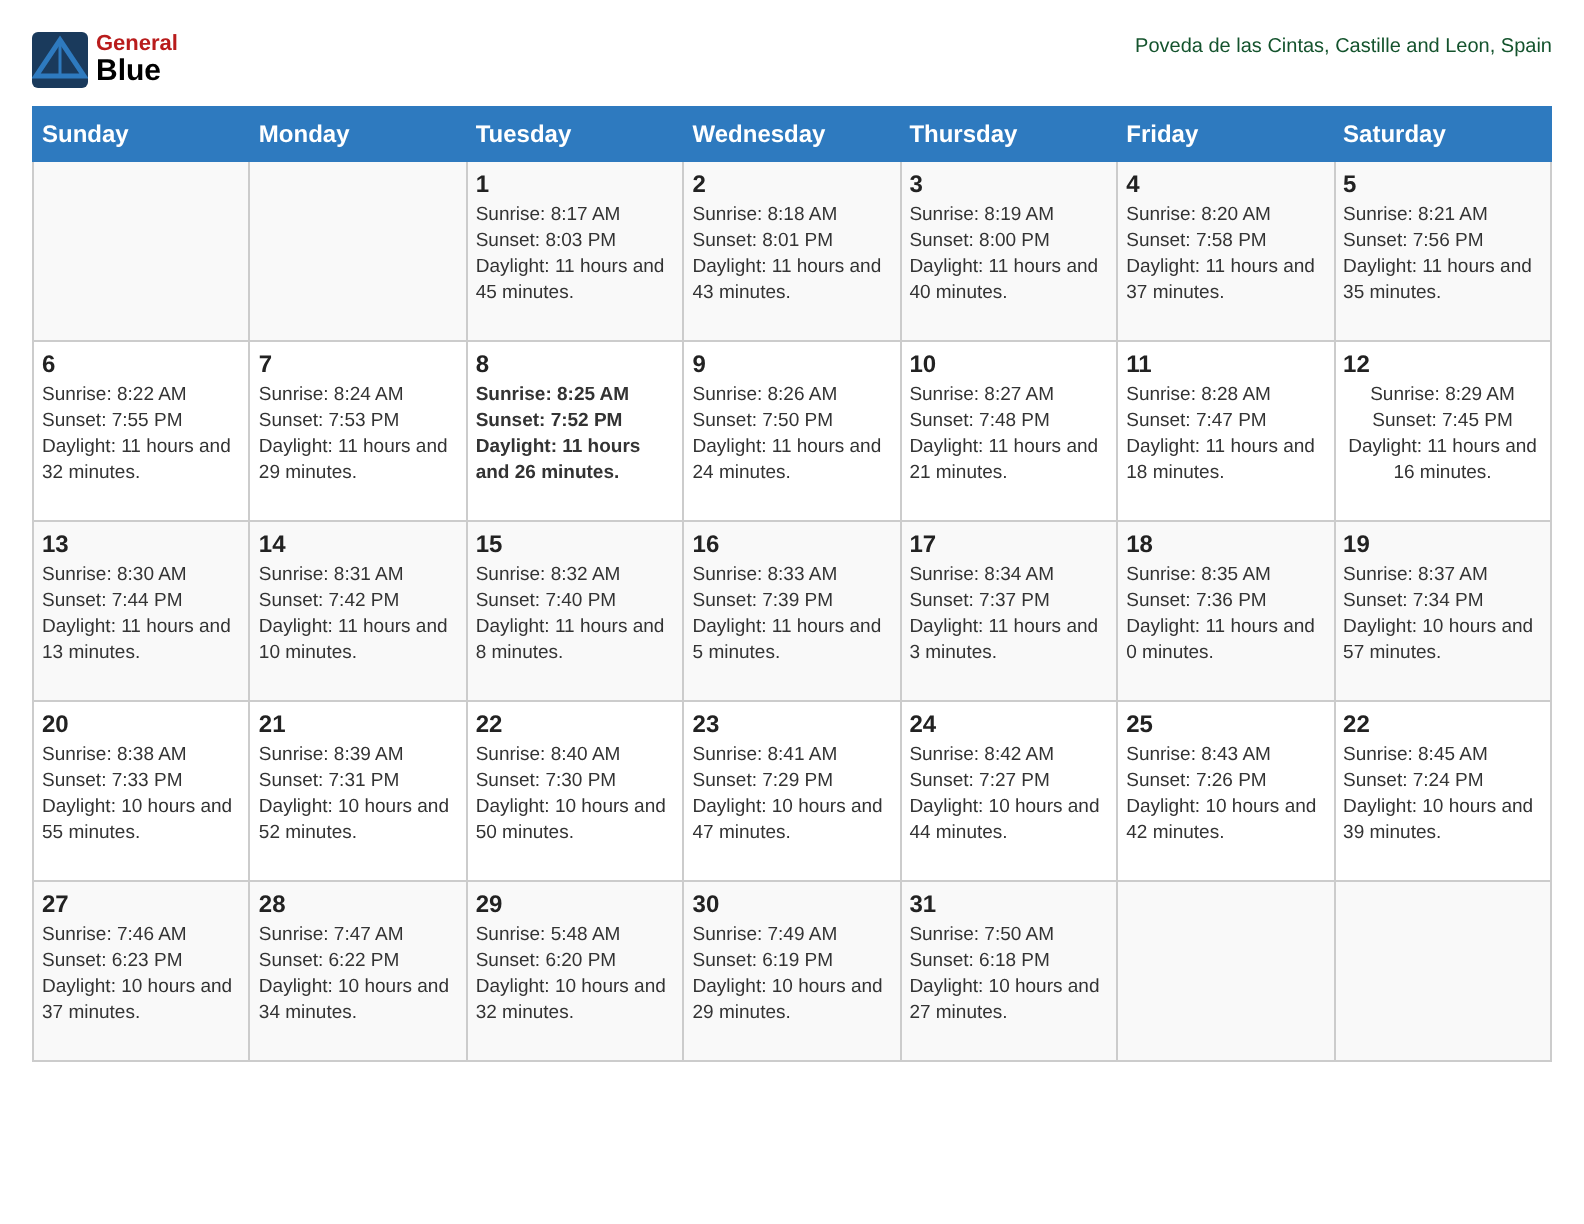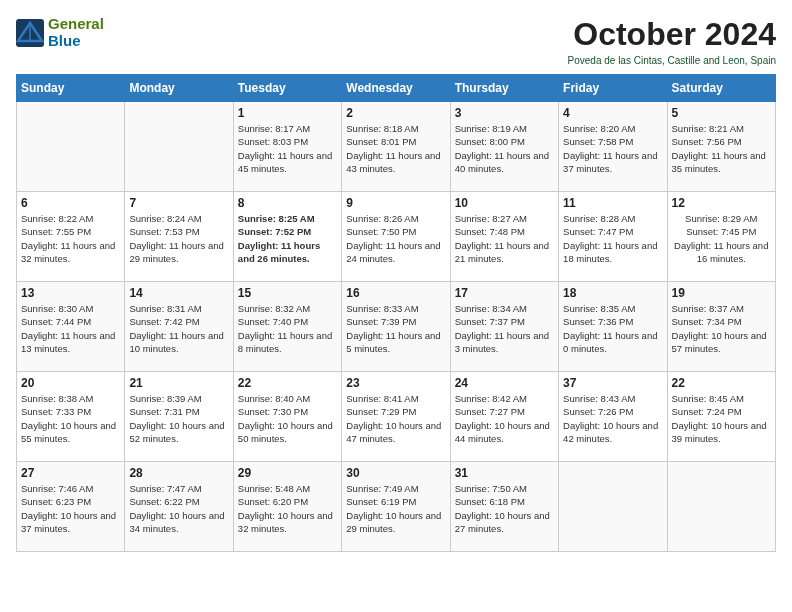--- a/index.html
+++ b/index.html
@@ -86,27 +86,26 @@
 <div class="header">
   <div class="logo">
     <div class="logo-row">
       <svg width="28" height="28" viewBox="0 0 28 28">
         <rect x="0" y="0" width="28" height="28" fill="#1a3a5c" rx="3"></rect>
         <polygon points="14,4 26,22 2,22" fill="none" stroke="#2e7abf" stroke-width="2.5"></polygon>
         <line x1="14" y1="4" x2="14" y2="22" stroke="#2e7abf" stroke-width="1.5"></line>
         <line x1="2" y1="22" x2="26" y2="22" stroke="#2e7abf" stroke-width="1.5"></line>
       </svg>
       <div>
-        <div style="font-size:15px;font-weight:bold;color:#4d7c0f;line-height:1.1;">General</div>
-        <div style="font-size:15px;font-weight:bold;color:#0369a1;line-height:1.1;">Blue</div>
+        <div style="font-size:11px;font-weight:bold;color:#b91c1c;line-height:1.1;">General</div>
+        <div style="font-size:15px;font-weight:bold;color:#000000;line-height:1.1;">Blue</div>
       </div>
     </div>
   </div>
   <div class="title-section">
-    <div class="month-title">October 2024</div>
     <div class="location-title">Poveda de las Cintas, Castille and Leon, Spain</div>
   </div>
 </div>
 
 <table>
   <thead>
     <tr>
     <th>Sunday</th>
         <th>Monday</th>
         <th>Tuesday</th>
@@ -264,21 +263,21 @@
 Sunset: 7:29 PM
 Daylight: 10 hours and 47 minutes.</div>
         </td>
         <td>
           <span class="day-number">24</span>
           <div class="cell-text" style="white-space: pre-line;">Sunrise: 8:42 AM
 Sunset: 7:27 PM
 Daylight: 10 hours and 44 minutes.</div>
         </td>
         <td>
-          <span class="day-number">37</span>
+          <span class="day-number">25</span>
           <div class="cell-text" style="white-space: pre-line;">Sunrise: 8:43 AM
 Sunset: 7:26 PM
 Daylight: 10 hours and 42 minutes.</div>
         </td>
         <td>
           <span class="day-number">22</span>
           <div class="cell-text" style="white-space: pre-line;">Sunrise: 8:45 AM
 Sunset: 7:24 PM
 Daylight: 10 hours and 39 minutes.</div>
         </td>

